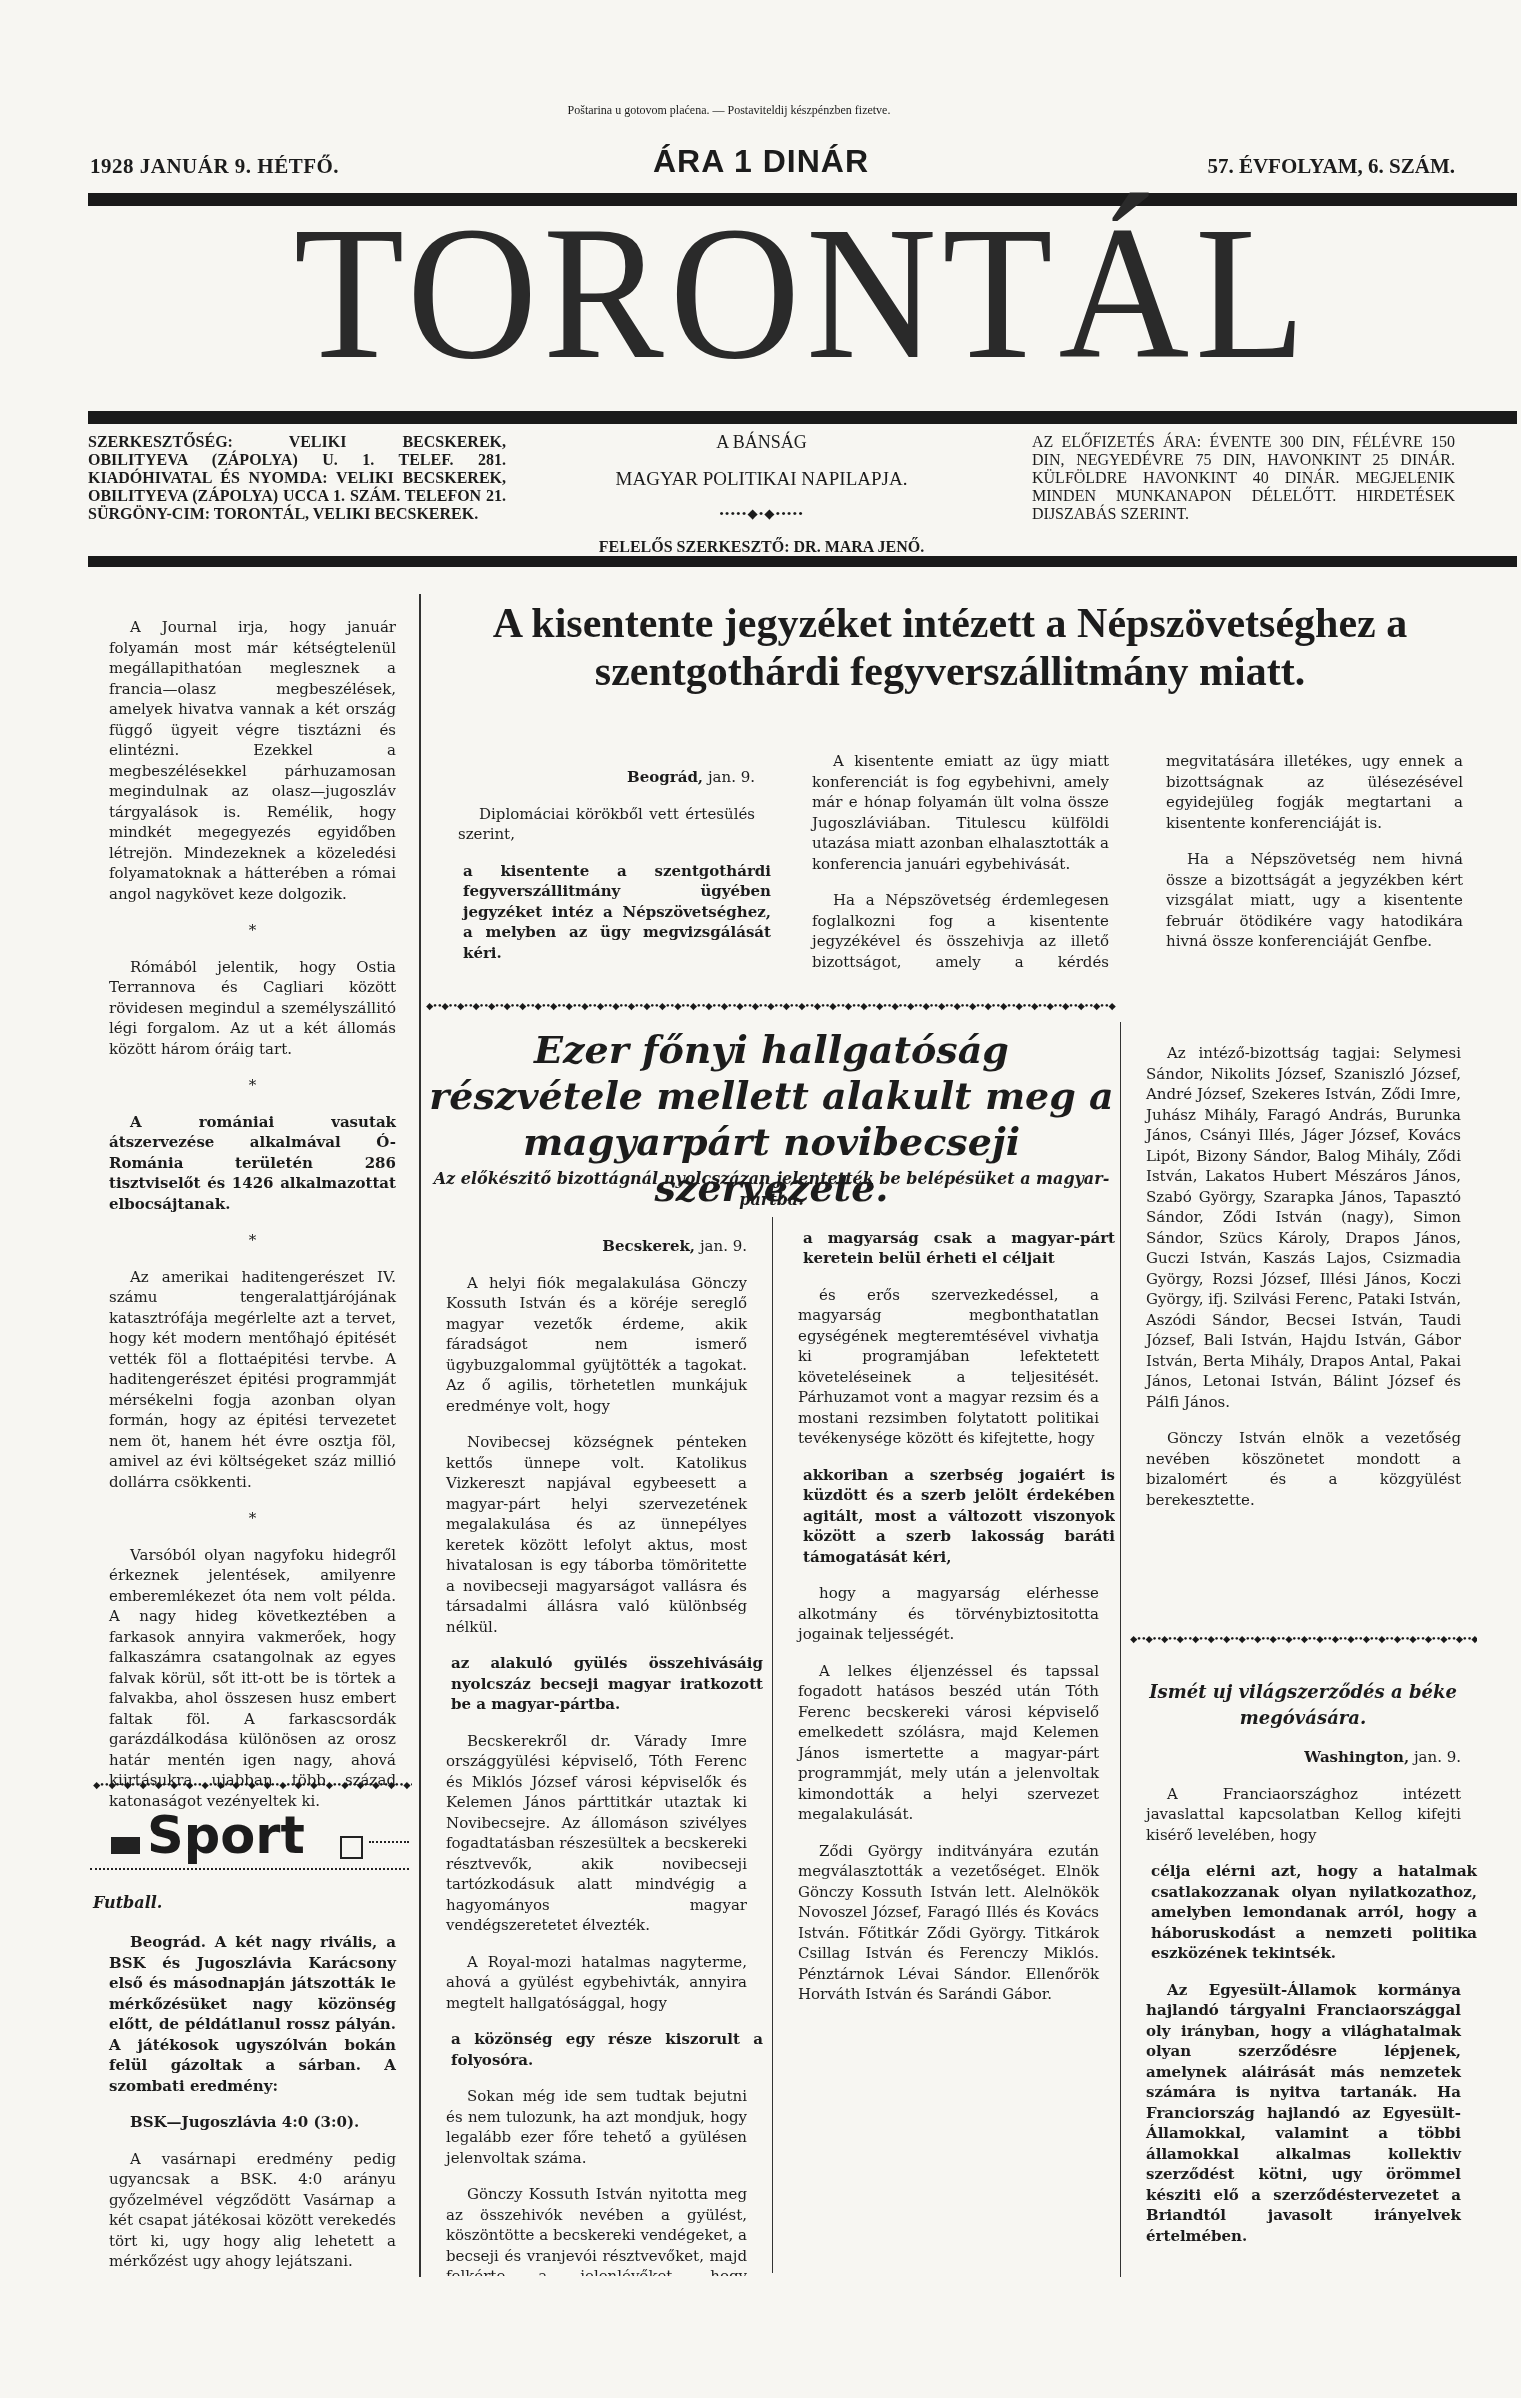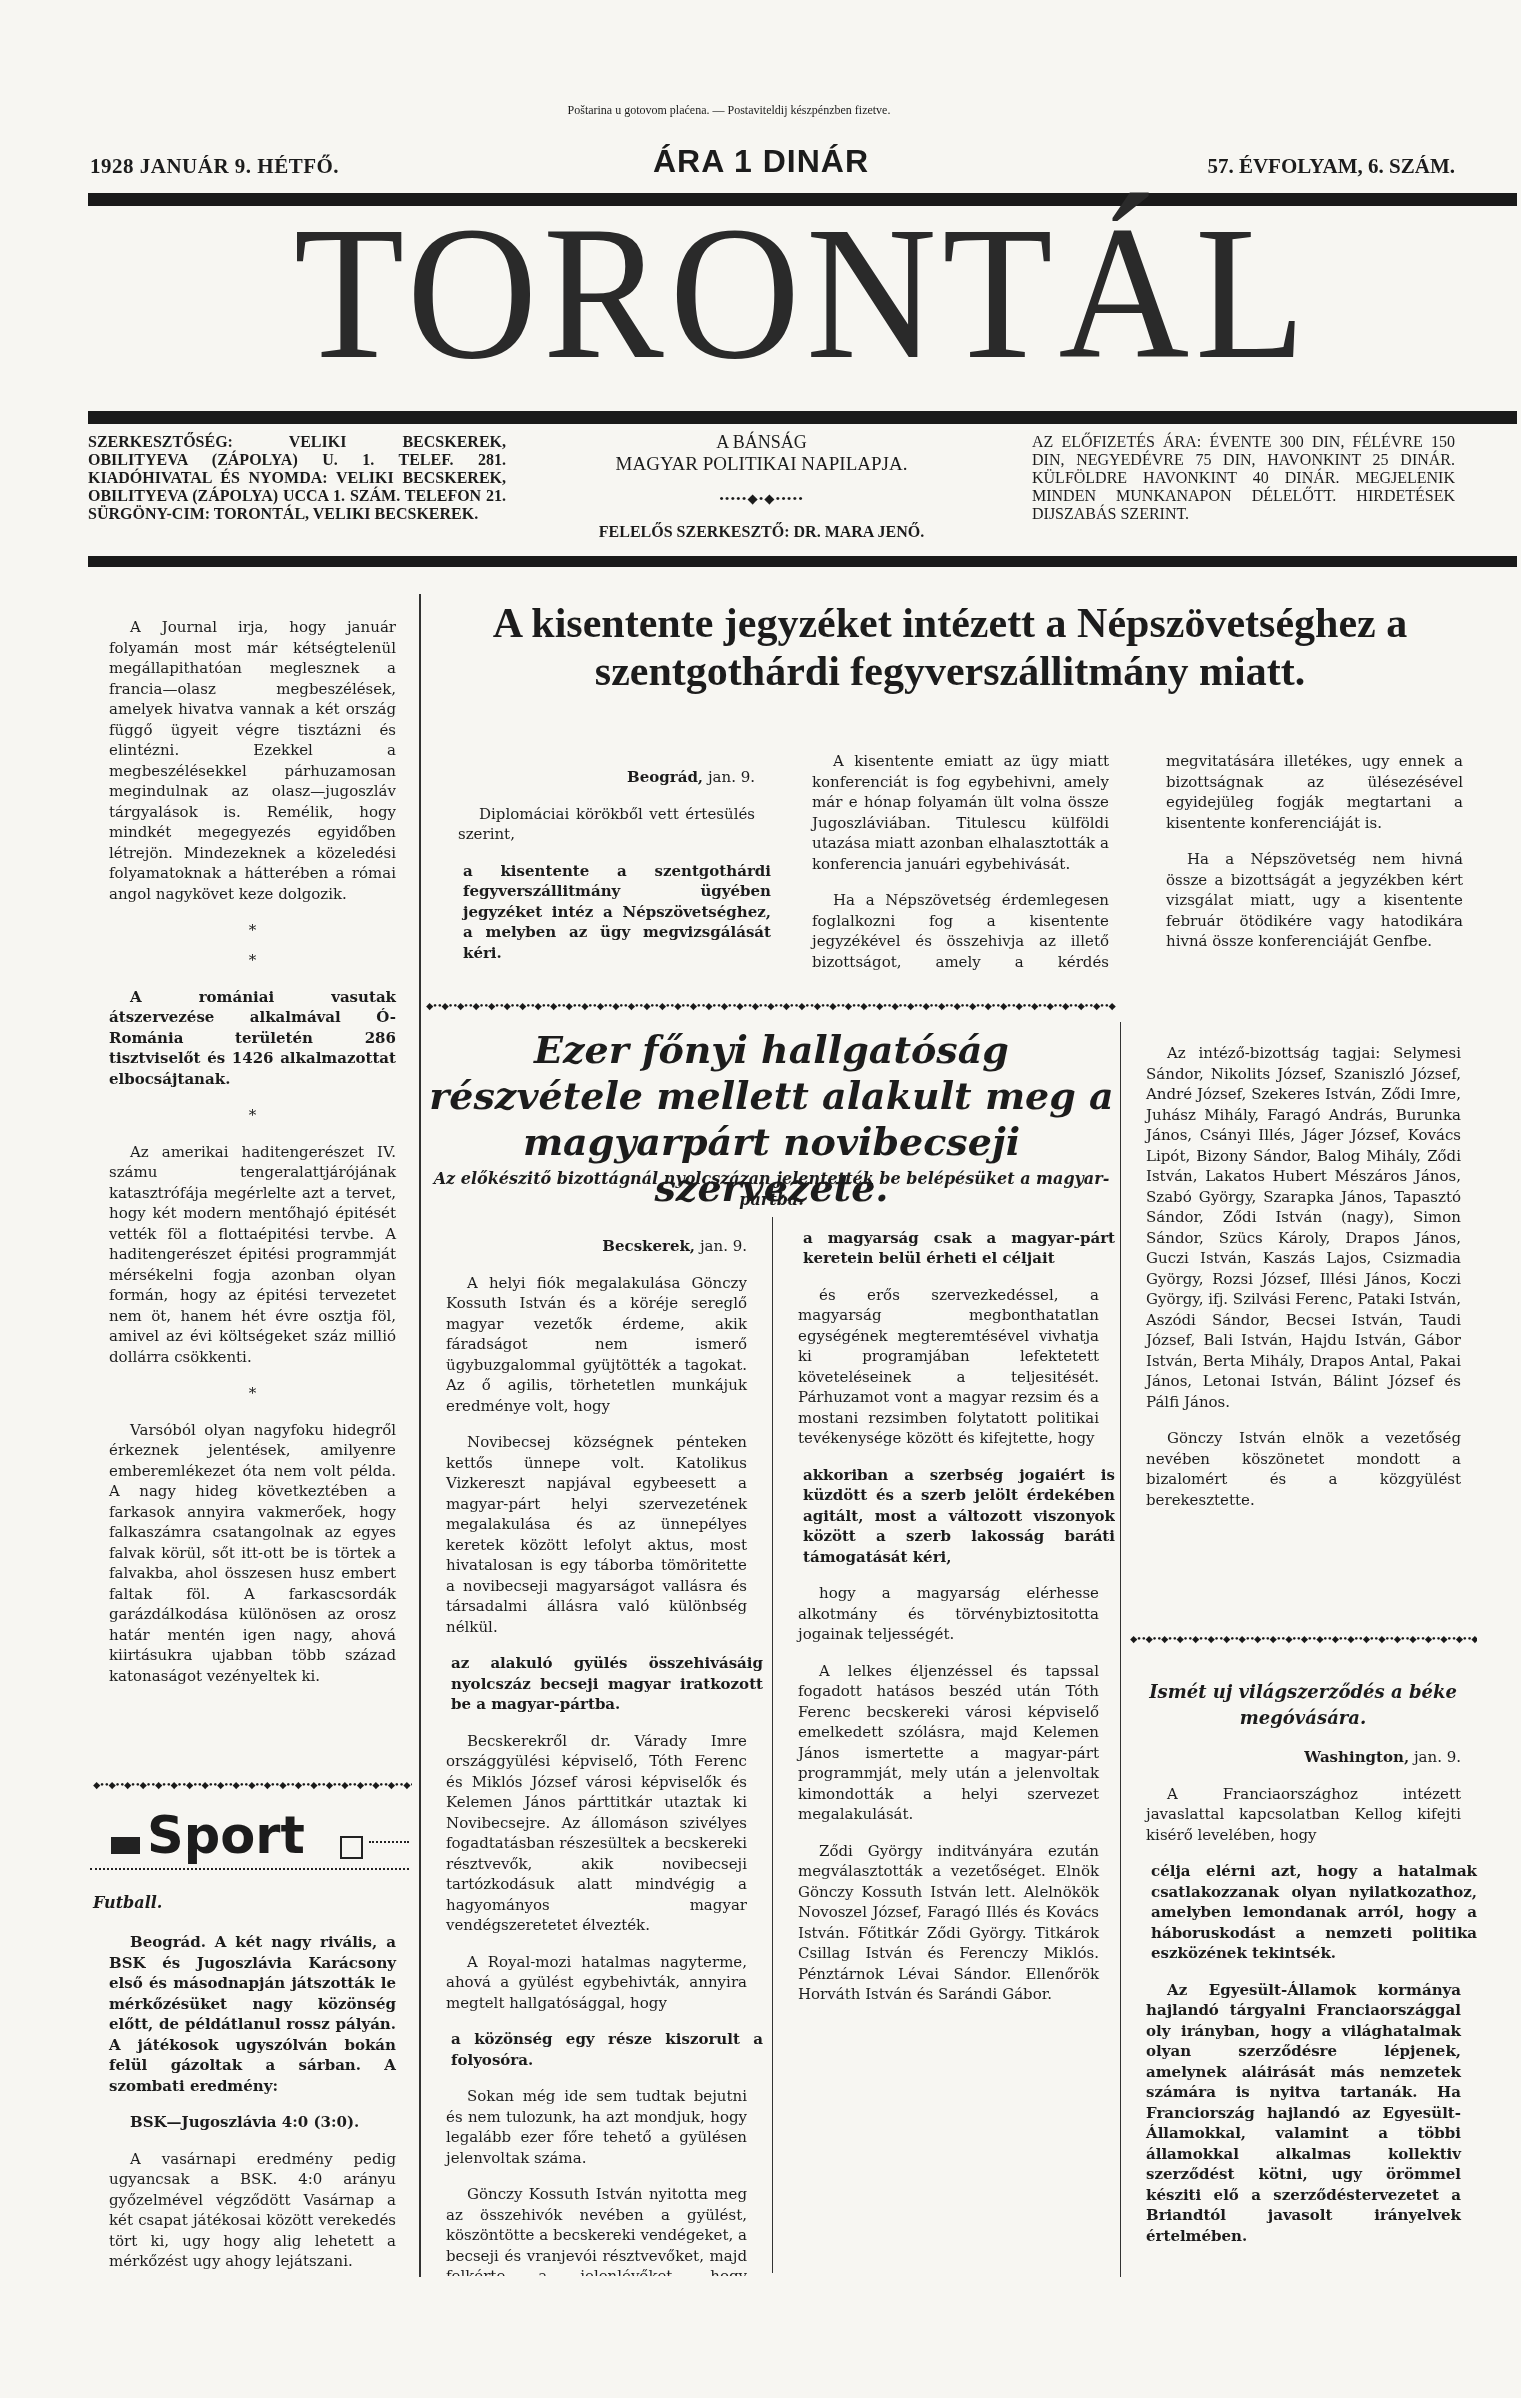--- a/index.html
+++ b/index.html
@@ -12,21 +12,21 @@
   .dateline { top: 154px; left: 90px; font-size: 21px; font-weight: bold; font-family: "Liberation Serif", serif; letter-spacing: 0.5px; }
   .price { top: 143px; left: 0; width: 1522px; text-align: center; font-size: 32px; font-family: "Liberation Sans", sans-serif; font-weight: bold; letter-spacing: 1px; }
   .volume { top: 154px; right: 67px; font-size: 21px; font-weight: bold; font-family: "Liberation Serif", serif; }
   .rule { left: 88px; width: 1429px; background: #1a1a1a; }
   .masthead { top: 198px; left: 88px; width: 1429px; text-align: center; font-size: 181px; line-height: 190px; font-family: "Liberation Serif", serif; letter-spacing: 5.7px; color: #2a2a2a; transform: scaleY(1.05); }
   .info { top: 433px; font-size: 16px; line-height: 18px; font-family: "Liberation Serif", serif; text-transform: uppercase; }
   .info-left { left: 88px; width: 418px; text-align: justify; font-weight: bold; }
   .info-center { left: 533px; width: 457px; text-align: center; }
   .info-right { left: 1032px; width: 423px; text-align: justify; }
   .info-center .l1 { font-size: 18px; }
-  .info-center .l2 { font-size: 19px; margin-top: 4px; }
+  .info-center .l2 { font-size: 19px; margin-top: 19px; }
   .info-center .orn { margin: 17px 0 15px; font-size: 13.3px; letter-spacing: 1px; }
   .info-center .ed { font-weight: bold; }
   .col { font-size: 15px; line-height: 20.5px; text-align: justify; hyphens: manual; }
   .col p { margin: 16px; text-indent: 21px; }
   .col .star { text-align: center; text-indent: 0; margin: 9.5px 0; font-size: 15px; }
   .col .bold { font-weight: bold; }
   .col .indent-block { font-weight: bold; margin: 7.6px 0 7.6px 21px; text-indent: 0; }
   .col .place { text-align: right; text-indent: 0; margin-bottom: 1.9px; }
   .col .place b { font-weight: bold; }
   .vrule { width: 1.9px; background: #333; }
@@ -62,20 +62,21 @@
   <div class="orn">•••••◆•◆•••••</div>
   <div class="ed">FELELŐS SZERKESZTŐ: Dr. MARA JENŐ.</div>
 </div>
 <div class="abs info info-right">AZ ELŐFIZETÉS ÁRA: ÉVENTE 300 DIN, FÉLÉVRE 150 DIN, NEGYEDÉVRE 75 DIN, HAVONKINT 25 DINÁR. KÜLFÖLDRE HAVONKINT 40 DINÁR. MEGJELENIK MINDEN MUNKANAPON DÉLELŐTT. HIRDETÉSEK DIJSZABÁS SZERINT.</div>
 
 <div class="abs rule" style="top:556px;height:11.4px;"></div>
 
 <div class="abs col" style="top:601px;left:93px;width:319px;">
   <p>A Journal irja, hogy január folyamán most már kétségtelenül megállapithatóan meglesznek a francia—olasz megbeszélések, amelyek hivatva vannak a két ország függő ügyeit végre tisztázni és elintézni. Ezekkel a megbeszélésekkel párhuzamosan megindulnak az olasz—jugoszláv tárgyalások is. Remélik, hogy mindkét megegyezés egyidőben létrejön. Mindezeknek a közeledési folyamatoknak a hátterében a római angol nagykövet keze dolgozik.</p>
   <p class="star">*</p>
+  <p>Rómából jelentik, hogy Ostia Terrannova és Cagliari között rövidesen megindul a személyszállitó légi forgalom. Az ut a két állomás között három óráig tart.</p>
   <p class="star">*</p>
   <p class="bold">A romániai vasutak átszervezése alkalmával Ó-Románia területén 286 tisztviselőt és 1426 alkalmazottat elbocsájtanak.</p>
   <p class="star">*</p>
   <p>Az amerikai haditengerészet IV. számu tengeralattjárójának katasztrófája megérlelte azt a tervet, hogy két modern mentőhajó épitését vették föl a flottaépitési tervbe. A haditengerészet épitési programmját mérsékelni fogja azonban olyan formán, hogy az épitési tervezetet nem öt, hanem hét évre osztja föl, amivel az évi költségeket száz millió dollárra csökkenti.</p>
   <p class="star">*</p>
   <p>Varsóból olyan nagyfoku hidegről érkeznek jelentések, amilyenre emberemlékezet óta nem volt példa. A nagy hideg következtében a farkasok annyira vakmerőek, hogy falkaszámra csatangolnak az egyes falvak körül, sőt itt-ott be is törtek a falvakba, ahol összesen husz embert faltak föl. A farkascsordák garázdálkodása különösen az orosz határ mentén igen nagy, ahová kiirtásukra ujabban több század katonaságot vezényeltek ki.</p>
 </div>
 <div class="abs orn-row" style="top:1780px;left:93px;width:319px;">◆••◆••◆••◆••◆••◆••◆••◆••◆••◆••◆••◆••◆••◆••◆••◆••◆••◆••◆••◆••◆••◆••◆••◆••◆••◆••◆••◆••◆••◆••◆••◆••◆••◆••◆••◆••◆••◆••◆••◆••◆••◆••◆••◆••◆</div>
 
 <div class="abs sport">

